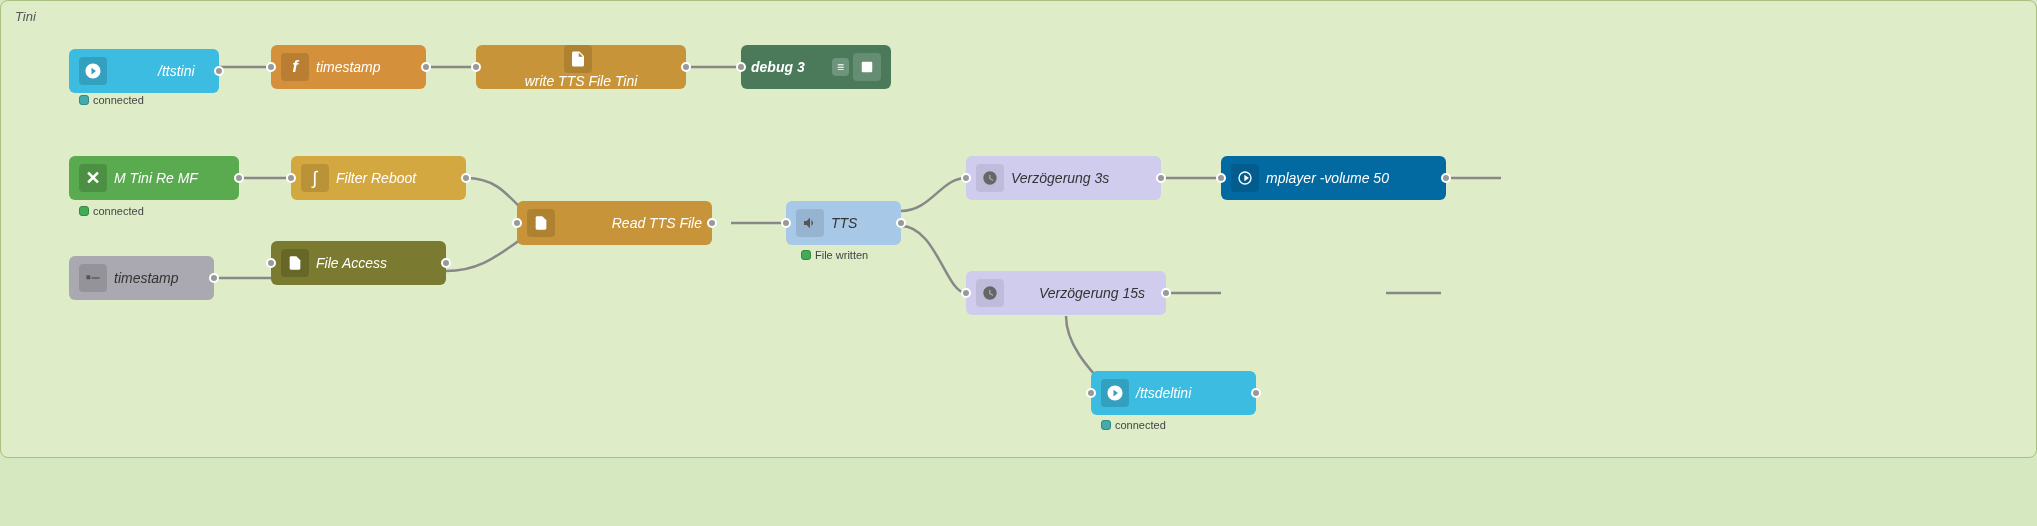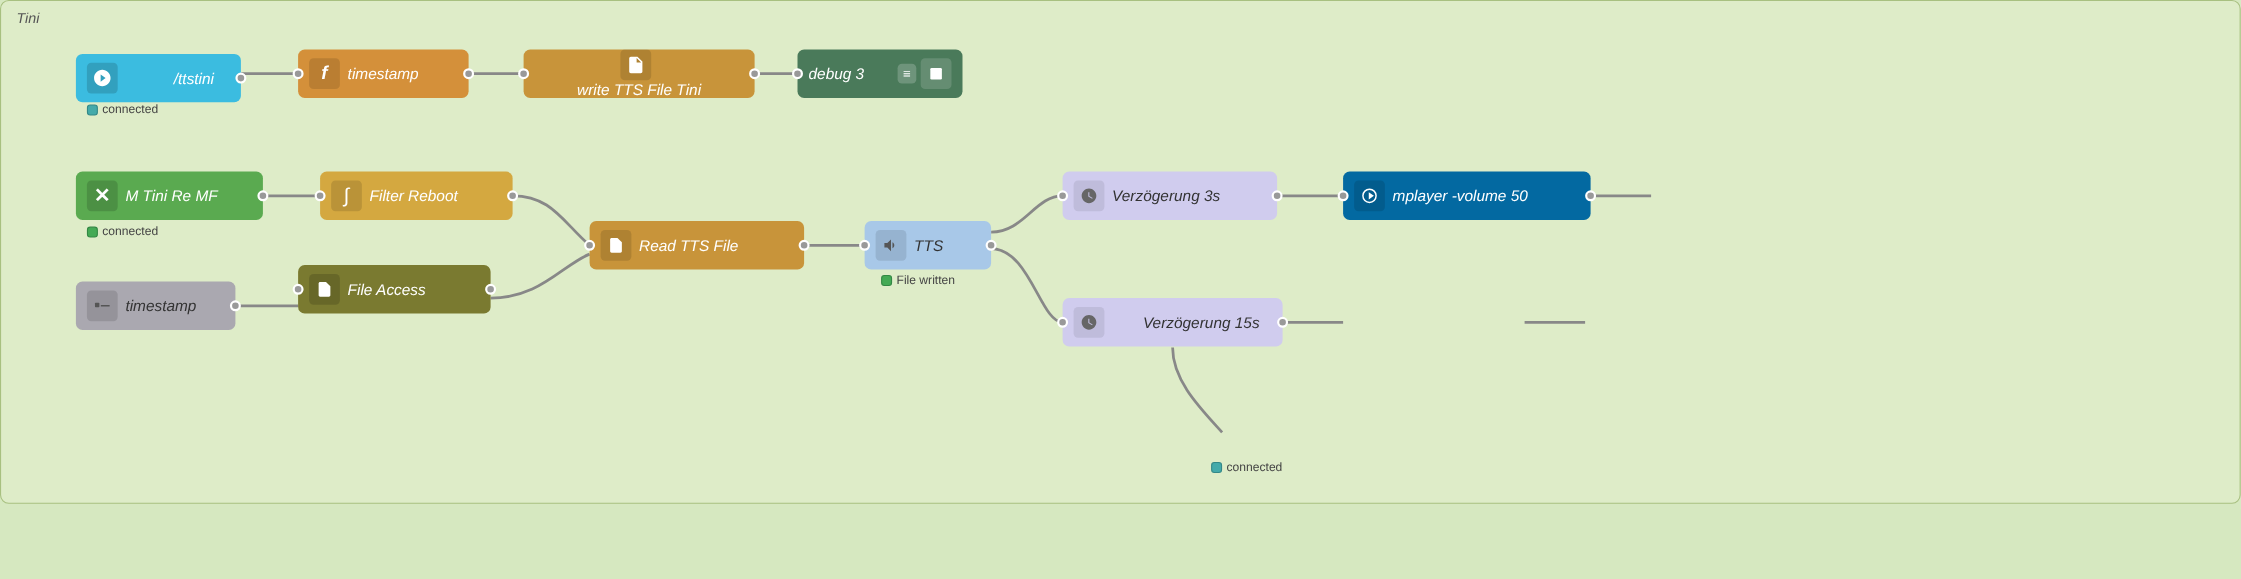--- a/index.html
+++ b/index.html
@@ -184,21 +184,21 @@
     <div class="node-icon" style="background:rgba(0,0,0,0.12);">
       <svg width="18" height="18" viewBox="0 0 24 24" fill="white">
           <path d="M14 2H6c-1.1 0-2 .9-2 2v16c0 1.1.9 2 2 2h12c1.1 0 2-.9 2-2V8l-6-6zm-1 7V3.5L18.5 9H13z"></path>
           <path d="M8 14h8v2H8zm0-4h8v2H8z"></path>
         </svg>
     </div>
     <span>write TTS File Tini</span>
     <div class="port port-right" style="background:#999;"></div>
   </div>
 
-  <div class="node node-debug" style="left:724px;top:44px;width:150px;">
+  <div class="node node-debug" style="left:740px;top:44px;width:150px;font-weight:bold;">
     <div class="port port-left" style="background:#999;"></div>
     <span style="flex:1;">debug 3</span>
     <div class="debug-btn">≡</div>
     <div style="width:28px;height:28px;background:rgba(255,255,255,0.15);border-radius:4px;margin-left:4px;display:flex;align-items:center;justify-content:center;">
       <svg width="14" height="14" viewBox="0 0 24 24" fill="white">
           <rect x="3" y="3" width="18" height="18" rx="2"></rect>
         </svg>
     </div>
   </div>
 
@@ -234,21 +234,21 @@
     <div class="node-icon" style="background:rgba(0,0,0,0.12);">
       <svg width="16" height="16" viewBox="0 0 24 24" fill="#555">
           <rect x="2" y="8" width="6" height="6" rx="1"></rect>
           <path d="M10 11h12v2H10z"></path>
         </svg>
     </div>
     <span style="color:#333;">timestamp</span>
     <div class="port port-right" style="background:#999;"></div>
   </div>
 
-  <div class="node node-read-tts" style="left:535px;top:200px;width:195px;">
+  <div class="node node-read-tts" style="left:516px;top:200px;width:195px;justify-content:space-between;">
     <div class="port port-left" style="background:#999;"></div>
     <div class="node-icon" style="background:rgba(0,0,0,0.12);">
       <svg width="16" height="16" viewBox="0 0 24 24" fill="white">
           <path d="M14 2H6c-1.1 0-2 .9-2 2v16c0 1.1.9 2 2 2h12c1.1 0 2-.9 2-2V8l-6-6z"></path>
           <path d="M9 13l3 3 5-5" stroke="white" stroke-width="2" fill="none"></path>
         </svg>
     </div>
     <span>Read TTS File</span>
     <div class="port port-right" style="background:#999;"></div>
   </div>
@@ -295,18 +295,28 @@
     <div class="node-icon" style="background:rgba(0,0,0,0.08);">
       <svg width="16" height="16" viewBox="0 0 24 24" fill="#666">
           <path d="M12 2C6.5 2 2 6.5 2 12s4.5 10 10 10 10-4.5 10-10S17.5 2 12 2zm.5 5v5.25l4.5 2.67-.75 1.23L11 13V7h1.5z"></path>
         </svg>
     </div>
     <span style="color:#333;">Verzögerung 15s</span>
     <div class="port port-right" style="background:#999;"></div>
   </div>
 
 
+  <div class="node node-telegram2" style="left:1090px;top:370px;width:165px;">
+    <div class="port port-left" style="background:#999;"></div>
+    <div class="node-icon" style="background:rgba(0,0,0,0.15);">
+      <svg width="18" height="18" viewBox="0 0 24 24" fill="white">
+          <path d="M12 2C6.48 2 2 6.48 2 12s4.48 10 10 10 10-4.48 10-10S17.52 2 12 2zm-2 14.5v-9l6 4.5-6 4.5z"></path>
+        </svg>
+    </div>
+    <span>/ttsdeltini</span>
+    <div class="port port-right" style="background:#999;"></div>
+  </div>
   <div class="status-label" style="left:1100px;top:418px;">
     <div class="status-dot teal"></div>
     <span>connected</span>
   </div>
 
 </div>
 
 </body></html>

